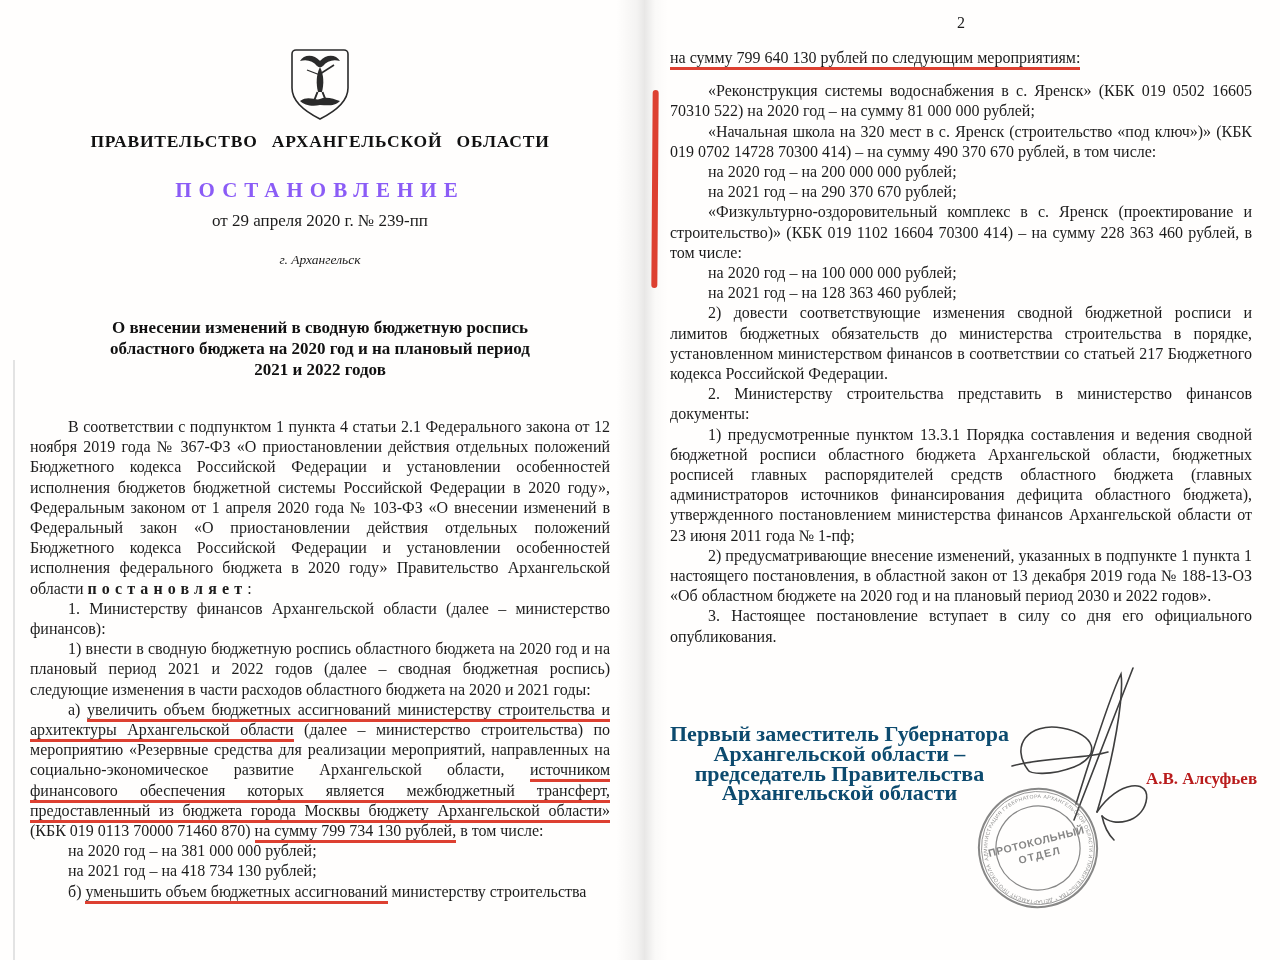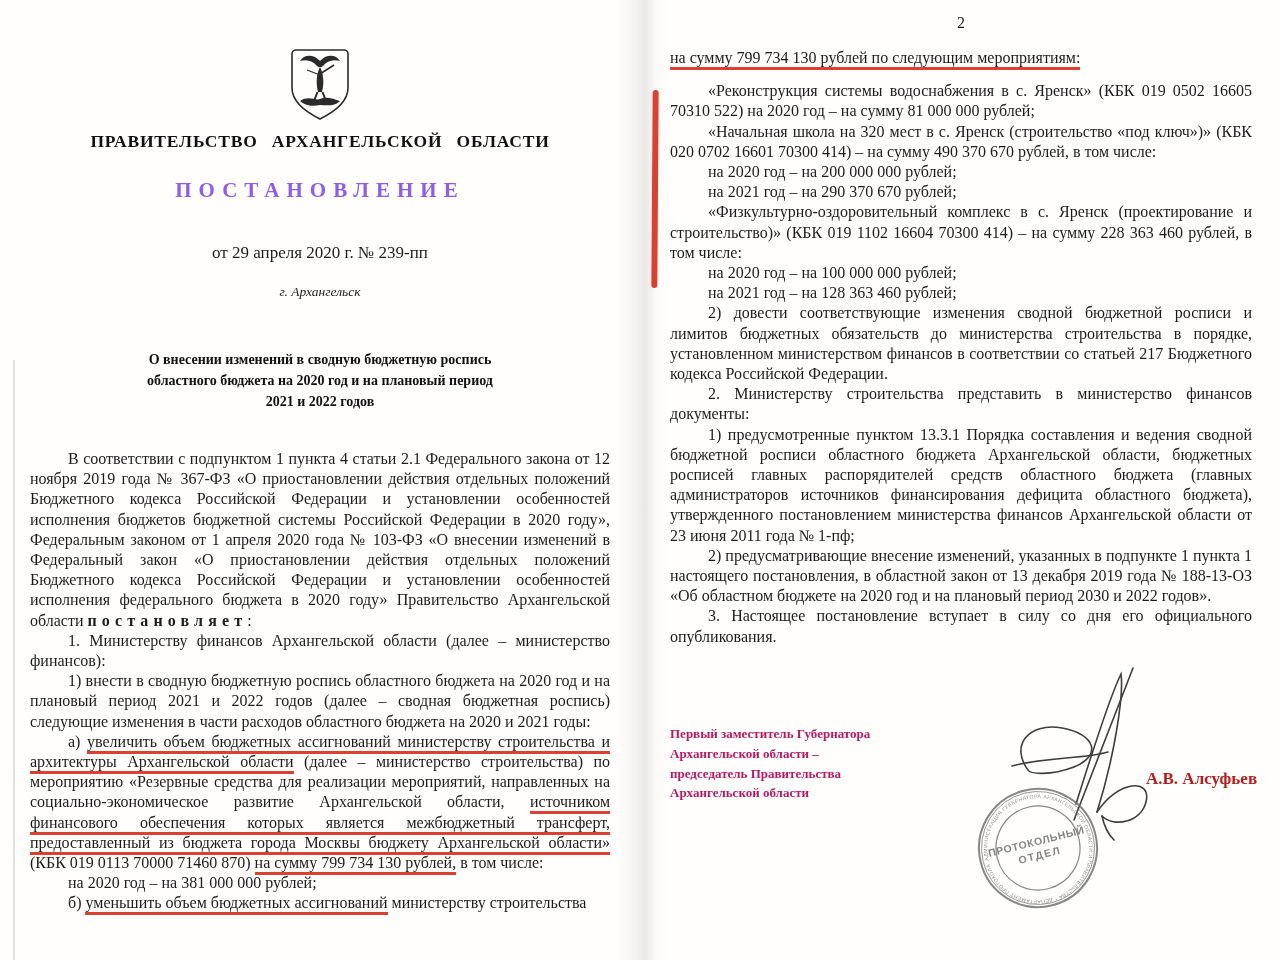--- a/index.html
+++ b/index.html
@@ -18,38 +18,38 @@
 
   
   .page{position:absolute;top:0;}
   .page1{left:30px;width:580px;}
   .page2{left:670px;width:582px;height:960px;}
 
   
   .emblem{display:block;margin:48px auto 0 auto;}
   .org{margin-top:9px;text-align:center;font-weight:bold;font-size:17.5px;letter-spacing:.8px;word-spacing:9px;color:#111;}
   .doctype{margin-top:26px;text-align:center;font-weight:bold;font-size:21px;letter-spacing:7px;color:#8b5cf6;}
-  .dateline{margin-top:40px;text-align:center;font-size:17px;}
+  .dateline{margin-top:8px;text-align:center;font-size:17px;}
   .city{margin-top:21px;text-align:center;font-size:13.5px;font-style:italic;}
-  .doc-title{margin-top:49px;text-align:center;font-weight:bold;font-size:14px;line-height:21px;color:#111;}
+  .doc-title{margin-top:49px;text-align:center;font-weight:bold;font-size:17px;line-height:21px;color:#111;}
 
   
   .body-block{margin-top:37px;font-size:16px;line-height:20.2px;text-align:justify;}
   .page2 .body-block{margin-top:0;}
   .para{margin:0;}
   .para.ind{text-indent:38px;}
   .para.gap{margin-top:13px;}
   .mark-underline{border-bottom:3.5px solid rgba(218,48,32,.92);padding-bottom:1px;}
   .decree-bold{font-weight:bold;letter-spacing:.32em;}
 
   
   .pageno{margin:14px 0 16px 0;text-align:center;font-size:16px;}
   .red-bar{position:absolute;left:652px;top:90px;width:6px;height:198px;background:rgba(218,48,32,.92);
     border-radius:4px;transform:rotate(.4deg);}
-  .sig-position{position:absolute;left:0;top:724px;font-weight:bold;font-size:13px;line-height:19.8px;color:#be185d;}
+  .sig-position{position:absolute;left:0;top:724px;font-weight:bold;font-size:22px;line-height:19.8px;color:#0c4a6e;text-align:center;}
   .sig-name{position:absolute;left:476px;top:769px;font-weight:bold;font-size:17px;color:#b91c1c;white-space:nowrap;}
   .sig-scribble{position:absolute;left:330px;top:662px;}
   .stamp{position:absolute;left:303px;top:783px;opacity:.82;}
 </style>
 </head>
 <body>
 
 <div class="canvas">
 
   <div class="fold"></div>
@@ -79,32 +79,33 @@
         <div>областного бюджета на 2020 год и на плановый период</div>
         <div>2021 и 2022 годов</div>
       </div>
 
     <div class="body-block" id="p1-body">
         <p class="para ind"><span>В соответствии с подпунктом 1 пункта 4 статьи 2.1 Федерального закона от 12 ноября 2019 года № 367-ФЗ «О приостановлении действия отдельных положений Бюджетного кодекса Российской Федерации и установлении особенностей исполнения бюджетов бюджетной системы Российской Федерации в 2020 году», Федеральным законом от 1 апреля 2020 года № 103-ФЗ «О внесении изменений в Федеральный закон «О приостановлении действия отдельных положений Бюджетного кодекса Российской Федерации и установлении особенностей исполнения федерального бюджета в 2020 году» Правительство Архангельской области </span><span class="decree-bold">постановляет</span><span>:</span></p>
         <p class="para ind"><span>1. Министерству финансов Архангельской области (далее – министерство финансов):</span></p>
         <p class="para ind"><span>1) внести в сводную бюджетную роспись областного бюджета на 2020 год и на плановый период 2021 и 2022 годов (далее – сводная бюджетная роспись) следующие изменения в части расходов областного бюджета на 2020 и 2021 годы:</span></p>
         <p class="para ind"><span>а) </span><span class="mark-underline">увеличить объем бюджетных ассигнований министерству строительства и архитектуры Архангельской области</span><span> (далее – министерство строительства) по мероприятию «Резервные средства для реализации мероприятий, направленных на социально-экономическое развитие Архангельской области, </span><span class="mark-underline">источником финансового обеспечения которых является межбюджетный трансферт, предоставленный из бюджета города Москвы бюджету Архангельской области»</span><span> (КБК 019 0113 70000 71460 870) </span><span class="mark-underline">на сумму 799 734 130 рублей,</span><span> в том числе:</span></p>
         <p class="para ind"><span>на 2020 год – на 381 000 000 рублей;</span></p>
+        <p class="para ind"><span>на 2021 год – на 418 734 130 рублей;</span></p>
         <p class="para ind"><span>б) </span><span class="mark-underline">уменьшить объем бюджетных ассигнований</span><span> министерству строительства</span></p>
       </div>
   </div>
 
   <div class="page page2">
 
     <div class="pageno">2</div>
 
     <div class="body-block" id="p2-body">
-        <p class="para"><span class="mark-underline">на сумму 799 734 130 рублей по следующим мероприятиям:</span></p>
+        <p class="para"><span class="mark-underline">на сумму 799 640 130 рублей по следующим мероприятиям:</span></p>
         <p class="para ind gap"><span>«Реконструкция системы водоснабжения в с. Яренск» (КБК 019 0502 16605 70310 522) на 2020 год – на сумму 81 000 000 рублей;</span></p>
-        <p class="para ind"><span>«Начальная школа на 320 мест в с. Яренск (строительство «под ключ»)» (КБК 020 0702 16601 70300 414) – на сумму 490 370 670 рублей, в том числе:</span></p>
+        <p class="para ind"><span>«Начальная школа на 320 мест в с. Яренск (строительство «под ключ»)» (КБК 019 0702 14728 70300 414) – на сумму 490 370 670 рублей, в том числе:</span></p>
         <p class="para ind"><span>на 2020 год – на 200 000 000 рублей;</span></p>
         <p class="para ind"><span>на 2021 год – на 290 370 670 рублей;</span></p>
         <p class="para ind"><span>«Физкультурно-оздоровительный комплекс в с. Яренск (проектирование и строительство)» (КБК 019 1102 16604 70300 414) – на сумму 228 363 460 рублей, в том числе:</span></p>
         <p class="para ind"><span>на 2020 год – на 100 000 000 рублей;</span></p>
         <p class="para ind"><span>на 2021 год – на 128 363 460 рублей;</span></p>
         <p class="para ind"><span>2) довести соответствующие изменения сводной бюджетной росписи и лимитов бюджетных обязательств до министерства строительства в порядке, установленном министерством финансов в соответствии со статьей 217 Бюджетного кодекса Российской Федерации.</span></p>
         <p class="para ind"><span>2. Министерству строительства представить в министерство финансов документы:</span></p>
         <p class="para ind"><span>1) предусмотренные пунктом 13.3.1 Порядка составления и ведения сводной бюджетной росписи областного бюджета Архангельской области, бюджетных росписей главных распорядителей средств областного бюджета (главных администраторов источников финансирования дефицита областного бюджета), утвержденного постановлением министерства финансов Архангельской области от 23 июня 2011 года № 1-пф;</span></p>
         <p class="para ind"><span>2) предусматривающие внесение изменений, указанных в подпункте 1 пункта 1 настоящего постановления, в областной закон от 13 декабря 2019 года № 188-13-ОЗ «Об областном бюджете на 2020 год и на плановый период 2030 и 2022 годов».</span></p>
         <p class="para ind"><span>3. Настоящее постановление вступает в силу со дня его официального опубликования.</span></p>

